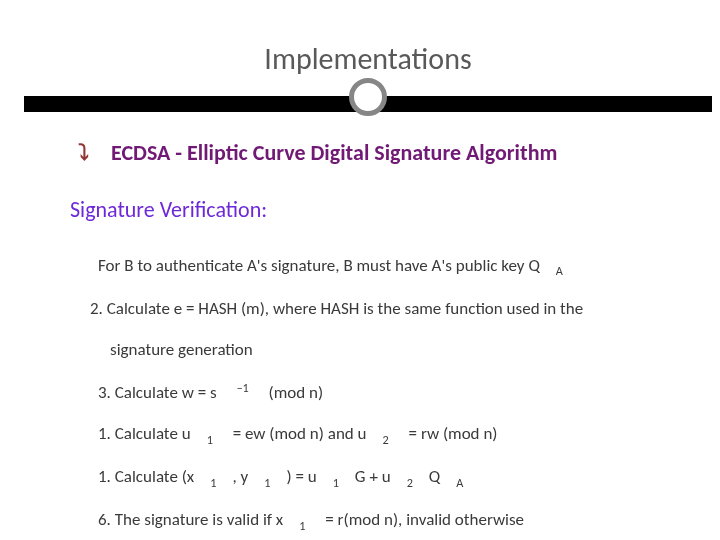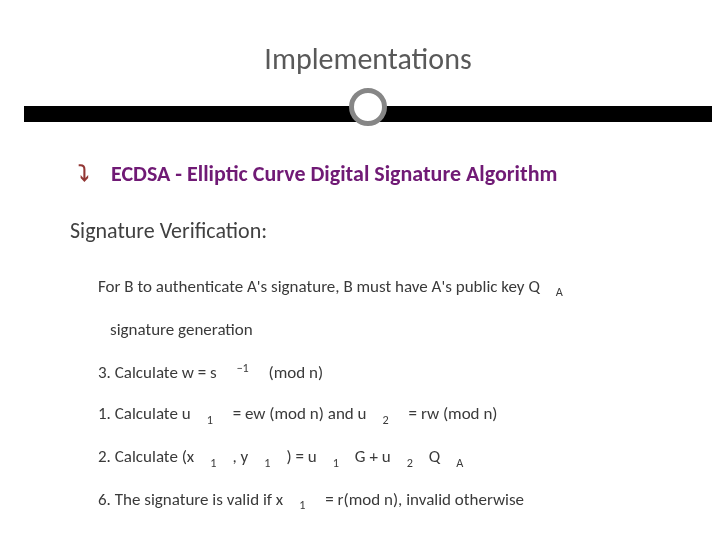--- a/index.html
+++ b/index.html
@@ -6,21 +6,21 @@
   body { width: 720px; height: 540px; font-family: Calibri, Arial, sans-serif; background: #fff; color: #3a3a3a; overflow: hidden; }
   .slide { width: 100%; height: 100%; display: flex; flex-direction: column; padding-top: 16px; }
   .title { font-size: 30px; font-weight: 400; color: #595959; text-align: center; margin-bottom: 4px; }
   .divider-row { position: relative; height: 40px; display: flex; align-items: center; }
   .divider-line { position: absolute; top: 50%; left: 0; right: 0; height: 2px; background: #000; transform: translateY(-1px); }
   .circle { position: absolute; left: 50%; top: 50%; width: 38px; height: 38px; border: 5px solid #868686; border-radius: 50%; background: #fff; transform: translate(-50%, -50%); }
   .content { padding: 18px 38px 0 38px; flex: 1; }
   .bullet-line { display: flex; align-items: baseline; margin-bottom: 6px; }
   .bullet { color: #923634; font-size: 22px; font-weight: 700; margin-right: 6px; }
   .subtitle { font-size: 22px; font-weight: 700; color: #701a75; }
-  .section { font-size: 22px; font-weight: 400; color: #404040; margin-bottom: 8px; }
+  .section { font-size: 22px; font-weight: 400; color: #6d28d9; margin-bottom: 8px; }
   .body-text { font-size: 17px; color: #3a3a3a; line-height: 1.35; margin-left: 12px; }
   .body-text div { margin-bottom: 2px; }
   .indent { padding-left: 28px; }
   sub { font-size: 0.72em; vertical-align: sub; }
   sup { font-size: 0.72em; vertical-align: super; }
 </style>
 </head>
 <body>
 
 <div class="slide">
@@ -32,28 +32,29 @@
   <div class="content">
     <div class="bullet-line">
       <span class="bullet">⤵</span>
       <span class="subtitle">ECDSA - Elliptic Curve Digital Signature Algorithm</span>
     </div>
     <div class="section">Signature Verification:</div>
     <div class="body-text">
       <div>
         <span>For B to authenticate A's signature, B must have A's public key Q</span><sub>A</sub>
       </div>
+      <div>2. Calculate e = HASH (m), where HASH is the same function used in the</div>
       <div class="indent">signature generation</div>
       <div>
         <span>3. Calculate w = s </span><sup>−1</sup><span> (mod n)</span>
       </div>
       <div>
         <span>1. Calculate u</span><sub>1</sub><span> = ew (mod n) and u</span><sub>2</sub><span> = rw (mod n)</span>
       </div>
       <div>
-        <span>2. Calculate (x</span><sub>1</sub><span>, y</span><sub>1</sub><span>) = u</span><sub>1</sub><span>G + u</span><sub>2</sub><span>Q</span><sub>A</sub>
+        <span>1. Calculate (x</span><sub>1</sub><span>, y</span><sub>1</sub><span>) = u</span><sub>1</sub><span>G + u</span><sub>2</sub><span>Q</span><sub>A</sub>
       </div>
       <div>
         <span>6. The signature is valid if x</span><sub>1</sub><span> = r(mod n), invalid otherwise</span>
       </div>
     </div>
   </div>
 </div>
 
 </body></html>

